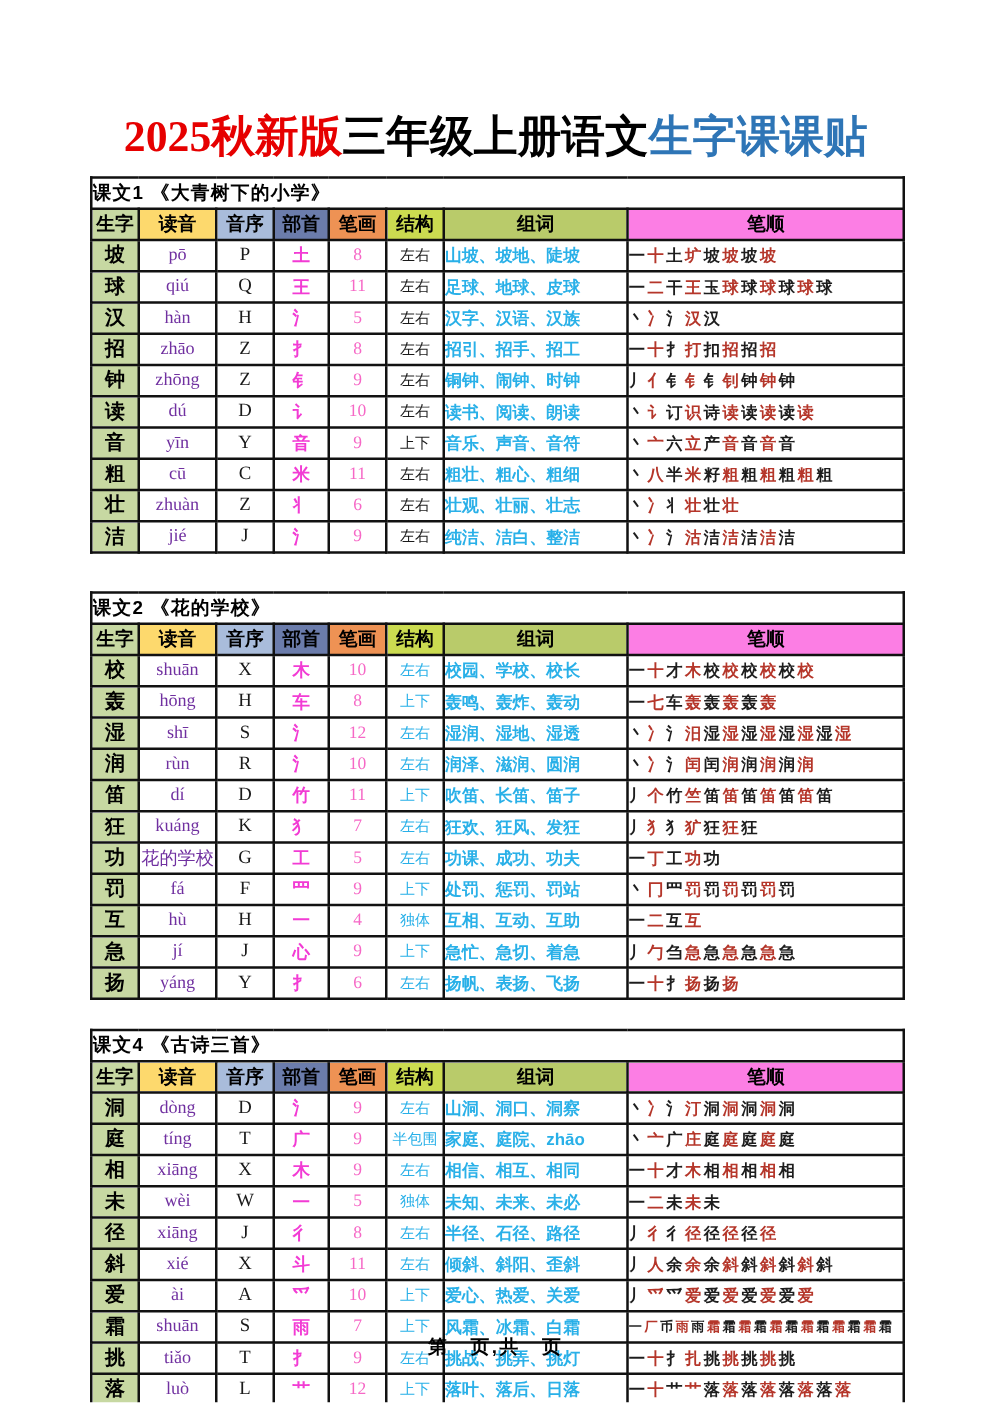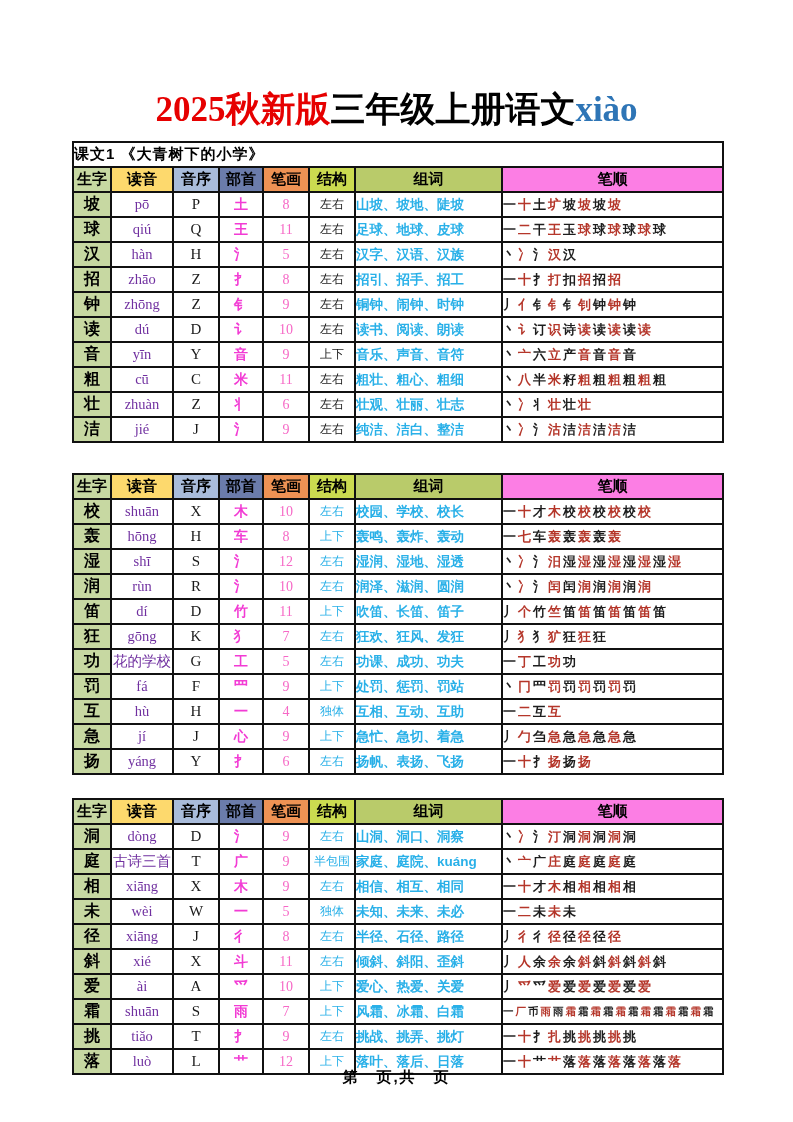--- a/index.html
+++ b/index.html
@@ -58,21 +58,21 @@
     text-align:center;color:#000;
     font-size:15px;font-weight:bold;letter-spacing:2px;
   }
 </style>
 </head>
 <body>
 
 <div class="page">
 
   <div class="title">
-    <span class="t-red">2025秋新版</span><span class="t-black">三年级上册语文</span><span class="t-blue">xiào</span>
+    <span class="t-red">2025秋新版</span><span class="t-black">三年级上册语文</span><span class="t-blue">生字课课贴</span>
   </div>
 
   <div id="tables-container">
   <table class="lesson-table">
     <colgroup>
           <col style="width: 38px;">
           <col style="width: 62px;">
           <col style="width: 46px;">
           <col style="width: 44px;">
           <col style="width: 46px;">
@@ -204,20 +204,23 @@
           <col style="width: 38px;">
           <col style="width: 62px;">
           <col style="width: 46px;">
           <col style="width: 44px;">
           <col style="width: 46px;">
           <col style="width: 46px;">
           <col style="width: 147px;">
           <col style="width: 221px;">
         </colgroup>
     <thead>
+      <tr>
+        <td class="caption" colspan="8">课文2 《花的学校》</td>
+      </tr>
       <tr class="header-row">
             <th style="background: rgb(199, 216, 162);">生字</th>
             <th style="background: rgb(253, 217, 109);">读音</th>
             <th style="background: rgb(169, 188, 219);">音序</th>
             <th style="background: rgb(107, 124, 171);">部首</th>
             <th style="background: rgb(238, 146, 84);">笔画</th>
             <th style="background: rgb(203, 219, 80);">结构</th>
             <th style="background: rgb(185, 203, 106);">组词</th>
             <th style="background: rgb(252, 126, 228);">笔顺</th>
           </tr>
@@ -268,21 +271,21 @@
             <td class="c-pinyin">dí</td>
             <td class="c-initial">D</td>
             <td class="c-radical">竹</td>
             <td class="c-count">11</td>
             <td class="c-structure" style="color: rgb(41, 176, 232);">上下</td>
             <td class="c-words">吹笛、长笛、笛子</td>
             <td class="c-order"><span style="color: rgb(29, 29, 29);">丿</span><span style="color: rgb(181, 54, 42);">个</span><span style="color: rgb(29, 29, 29);">竹</span><span style="color: rgb(181, 54, 42);">竺</span><span style="color: rgb(29, 29, 29);">笛</span><span style="color: rgb(181, 54, 42);">笛</span><span style="color: rgb(29, 29, 29);">笛</span><span style="color: rgb(181, 54, 42);">笛</span><span style="color: rgb(29, 29, 29);">笛</span><span style="color: rgb(181, 54, 42);">笛</span><span style="color: rgb(29, 29, 29);">笛</span></td>
           </tr>
           <tr>
             <td class="c-char">狂</td>
-            <td class="c-pinyin">gōng</td>
+            <td class="c-pinyin">kuáng</td>
             <td class="c-initial">K</td>
             <td class="c-radical">犭</td>
             <td class="c-count">7</td>
             <td class="c-structure" style="color: rgb(41, 176, 232);">左右</td>
             <td class="c-words">狂欢、狂风、发狂</td>
             <td class="c-order"><span style="color: rgb(29, 29, 29);">丿</span><span style="color: rgb(181, 54, 42);">犭</span><span style="color: rgb(29, 29, 29);">犭</span><span style="color: rgb(181, 54, 42);">犷</span><span style="color: rgb(29, 29, 29);">狂</span><span style="color: rgb(181, 54, 42);">狂</span><span style="color: rgb(29, 29, 29);">狂</span></td>
           </tr>
           <tr>
             <td class="c-char">功</td>
             <td class="c-pinyin">花的学校</td>
@@ -341,20 +344,23 @@
           <col style="width: 38px;">
           <col style="width: 62px;">
           <col style="width: 46px;">
           <col style="width: 44px;">
           <col style="width: 46px;">
           <col style="width: 46px;">
           <col style="width: 147px;">
           <col style="width: 221px;">
         </colgroup>
     <thead>
+      <tr>
+        <td class="caption" colspan="8">课文4 《古诗三首》</td>
+      </tr>
       <tr class="header-row">
             <th style="background: rgb(199, 216, 162);">生字</th>
             <th style="background: rgb(253, 217, 109);">读音</th>
             <th style="background: rgb(169, 188, 219);">音序</th>
             <th style="background: rgb(107, 124, 171);">部首</th>
             <th style="background: rgb(238, 146, 84);">笔画</th>
             <th style="background: rgb(203, 219, 80);">结构</th>
             <th style="background: rgb(185, 203, 106);">组词</th>
             <th style="background: rgb(252, 126, 228);">笔顺</th>
           </tr>
@@ -365,26 +371,26 @@
             <td class="c-pinyin">dòng</td>
             <td class="c-initial">D</td>
             <td class="c-radical">氵</td>
             <td class="c-count">9</td>
             <td class="c-structure" style="color: rgb(41, 176, 232);">左右</td>
             <td class="c-words">山洞、洞口、洞察</td>
             <td class="c-order"><span style="color: rgb(29, 29, 29);">丶</span><span style="color: rgb(181, 54, 42);">冫</span><span style="color: rgb(29, 29, 29);">氵</span><span style="color: rgb(181, 54, 42);">汀</span><span style="color: rgb(29, 29, 29);">洞</span><span style="color: rgb(181, 54, 42);">洞</span><span style="color: rgb(29, 29, 29);">洞</span><span style="color: rgb(181, 54, 42);">洞</span><span style="color: rgb(29, 29, 29);">洞</span></td>
           </tr>
           <tr>
             <td class="c-char">庭</td>
-            <td class="c-pinyin">古诗三首</td>
+            <td class="c-pinyin">tíng</td>
             <td class="c-initial">T</td>
             <td class="c-radical">广</td>
             <td class="c-count">9</td>
             <td class="c-structure" style="color: rgb(41, 176, 232);">半包围</td>
-            <td class="c-words">家庭、庭院、kuáng</td>
+            <td class="c-words">家庭、庭院、zhāo</td>
             <td class="c-order"><span style="color: rgb(29, 29, 29);">丶</span><span style="color: rgb(181, 54, 42);">亠</span><span style="color: rgb(29, 29, 29);">广</span><span style="color: rgb(181, 54, 42);">庄</span><span style="color: rgb(29, 29, 29);">庭</span><span style="color: rgb(181, 54, 42);">庭</span><span style="color: rgb(29, 29, 29);">庭</span><span style="color: rgb(181, 54, 42);">庭</span><span style="color: rgb(29, 29, 29);">庭</span></td>
           </tr>
           <tr>
             <td class="c-char">相</td>
             <td class="c-pinyin">xiāng</td>
             <td class="c-initial">X</td>
             <td class="c-radical">木</td>
             <td class="c-count">9</td>
             <td class="c-structure" style="color: rgb(41, 176, 232);">左右</td>
             <td class="c-words">相信、相互、相同</td>

